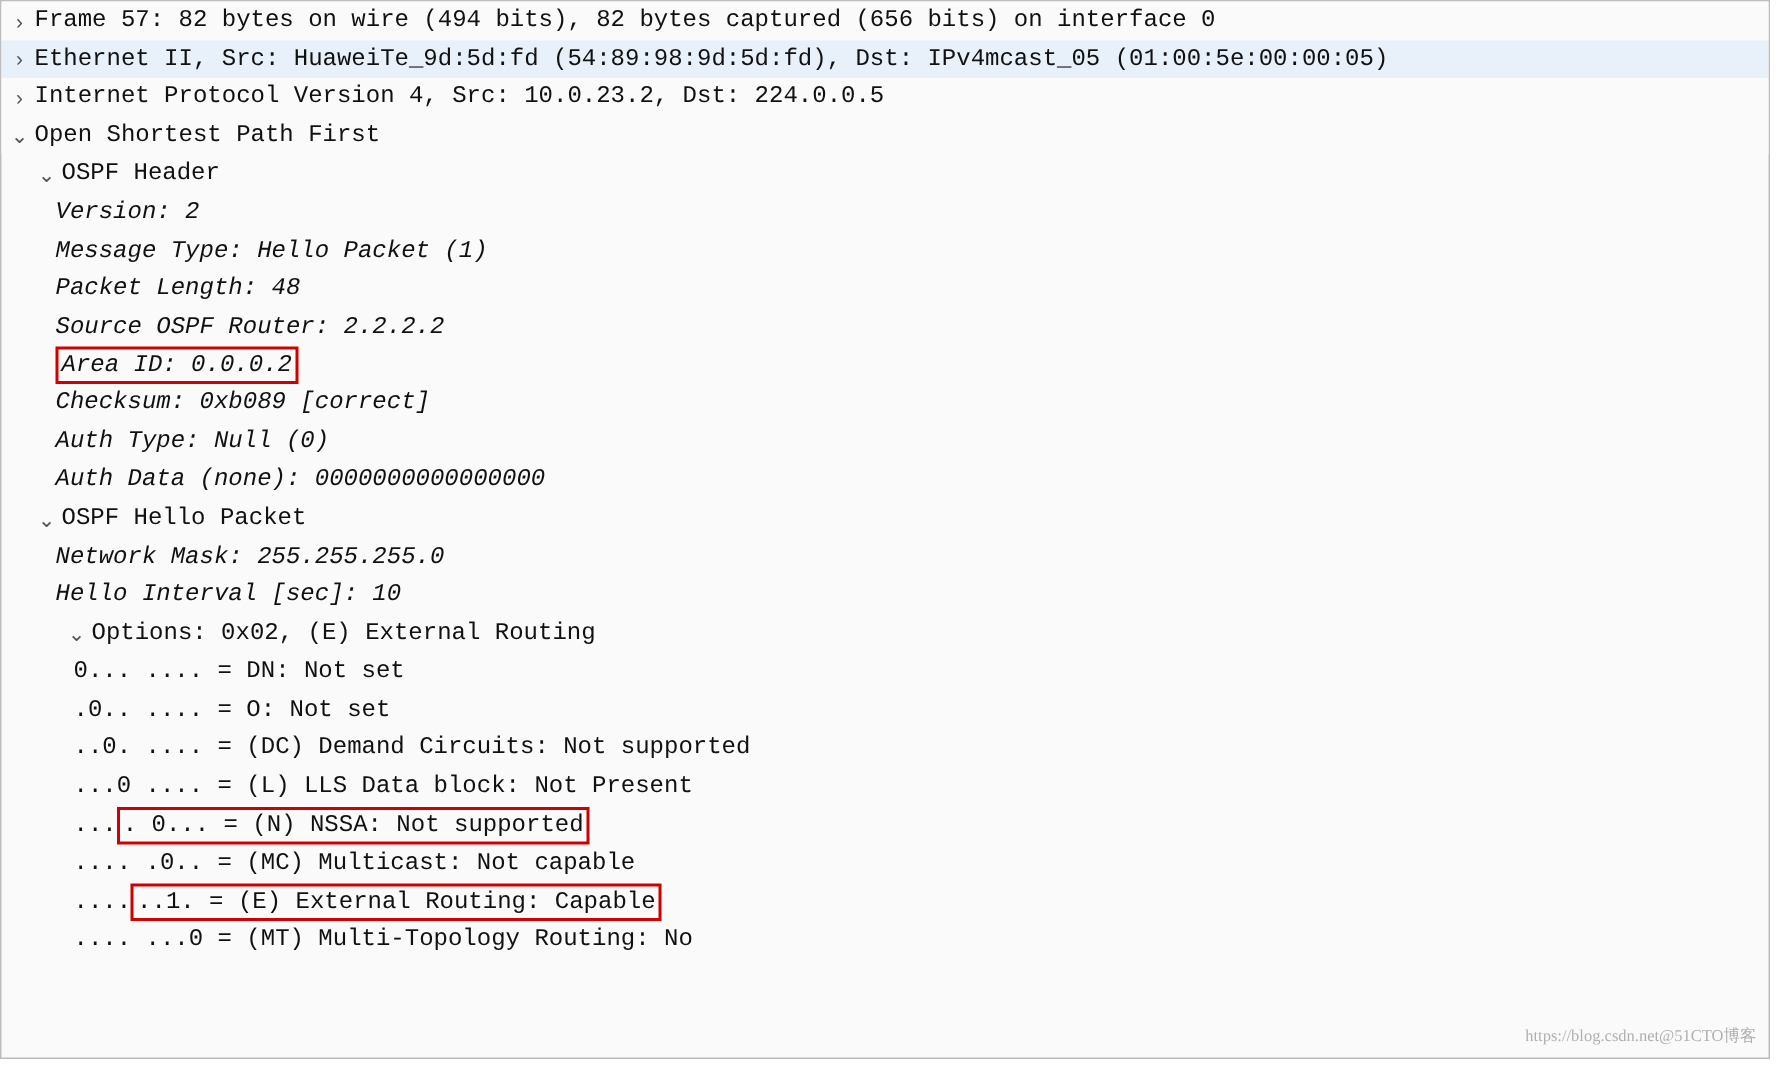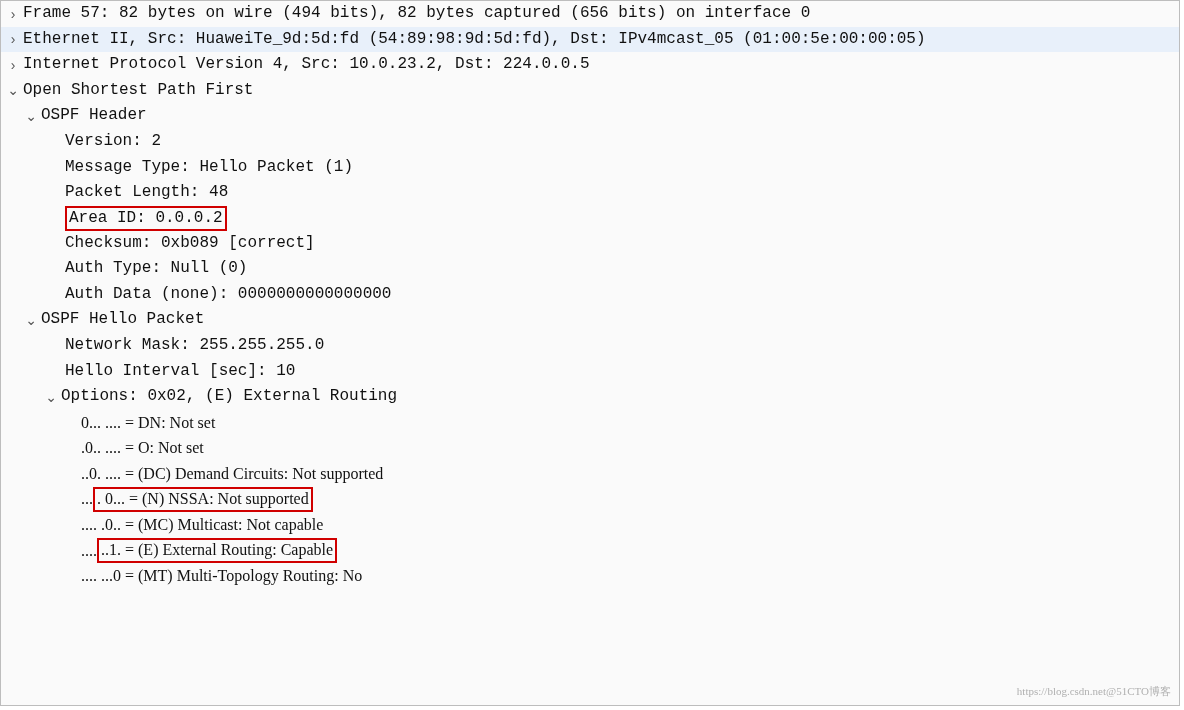--- a/index.html
+++ b/index.html
@@ -38,22 +38,22 @@
     display: inline-block;
     text-align: center;
     color: #555;
     font-family: sans-serif;
     font-size: 14px;
     user-select: none;
     cursor: pointer;
   }
   .indent1 { padding-left: 20px; }
   .indent2 { padding-left: 40px; }
-  .indent3 { padding-left: 64px; }
-  .indent4 { padding-left: 80px; font-family: Liberation Serif, serif; }
+  .indent3 { padding-left: 36px; font-style: italic; }
+  .indent4 { padding-left: 48px; }
   .redbox {
     border: 2px solid #d00000;
     padding: 0 2px;
     display: inline-block;
     line-height: 1.3;
   }
   .watermark {
     position: absolute;
     bottom: 4px;
     right: 8px;
@@ -94,20 +94,23 @@
   <div class="row indent3">
     <span>Version: 2</span>
   </div>
   <div class="row indent3">
     <span>Message Type: Hello Packet (1)</span>
   </div>
   <div class="row indent3">
     <span>Packet Length: 48</span>
   </div>
   <div class="row indent3">
+    <span>Source OSPF Router: 2.2.2.2</span>
+  </div>
+  <div class="row indent3">
     <span class="redbox">
       <span>Area ID: 0.0.0.2</span>
     </span>
   </div>
   <div class="row indent3">
     <span>Checksum: 0xb089 [correct]</span>
   </div>
   <div class="row indent3">
     <span>Auth Type: Null (0)</span>
   </div>
@@ -132,20 +135,23 @@
   <div class="row indent4">
     <span>0... .... = DN: Not set</span>
   </div>
   <div class="row indent4">
     <span>.0.. .... = O: Not set</span>
   </div>
   <div class="row indent4">
     <span>..0. .... = (DC) Demand Circuits: Not supported</span>
   </div>
   <div class="row indent4">
+    <span>...0 .... = (L) LLS Data block: Not Present</span>
+  </div>
+  <div class="row indent4">
     <span>...</span>
       <span class="redbox"><span>. 0... = (N) NSSA: Not supported </span></span>
   </div>
   <div class="row indent4">
     <span>.... .0.. = (MC) Multicast: Not capable</span>
   </div>
   <div class="row indent4">
     <span>....</span>
       <span class="redbox"><span> ..1. = (E) External Routing: Capable</span></span>
   </div>

